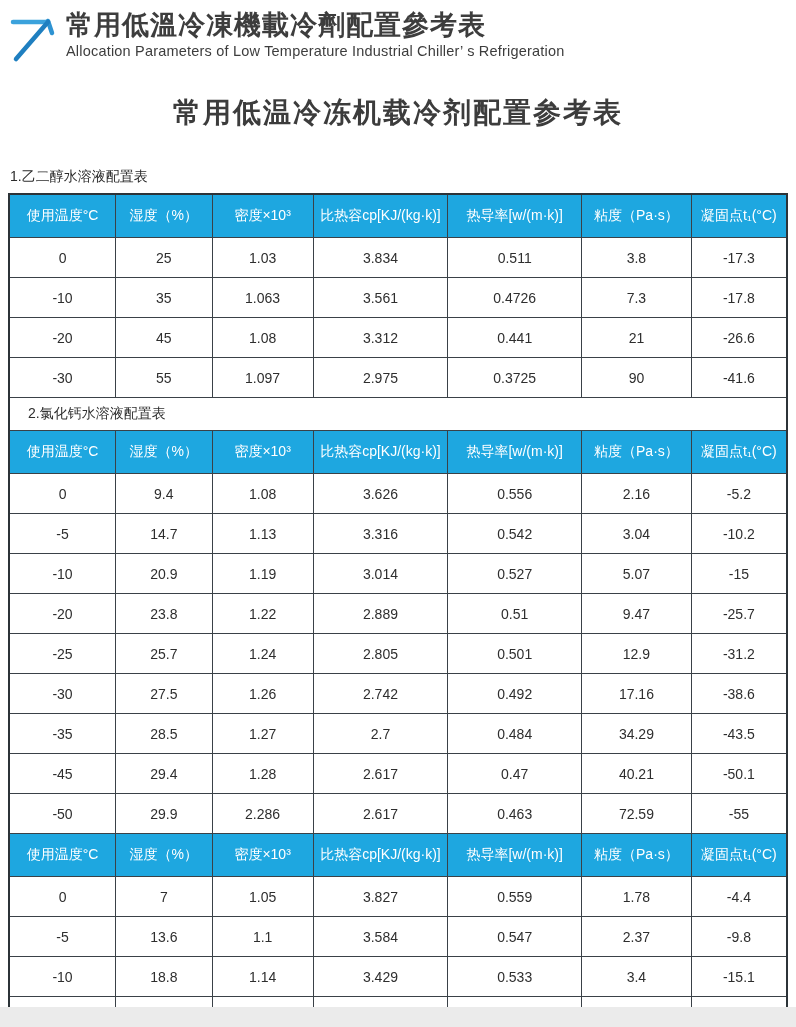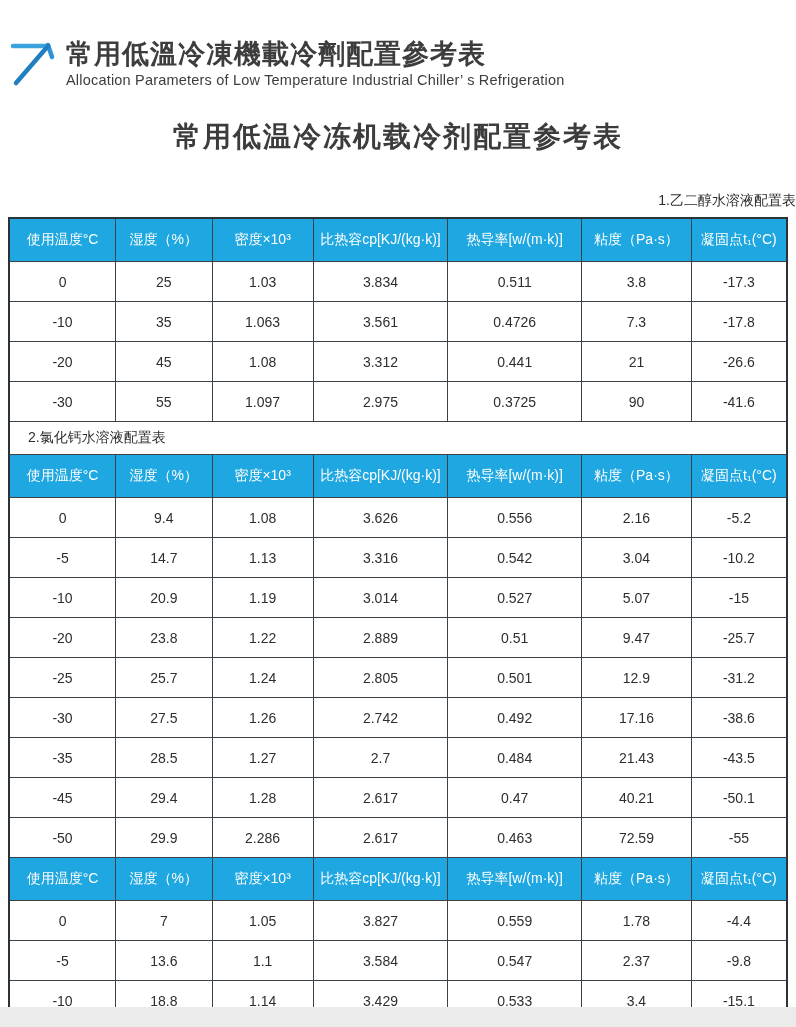--- a/index.html
+++ b/index.html
@@ -6,23 +6,22 @@
   body{
     width:796px;height:1027px;
     background:#ffffff;
     font-family:"Liberation Sans","DejaVu Sans",sans-serif;
     color:#2e2e2e;
     position:relative;
     overflow:hidden;
   }
   
   .page-header{
-    display:flex;align-items:flex-end;
+    display:flex;align-items:center;
     padding:6px 8px 0 8px;
-    margin-top:24px;
   }
   .logo{width:52px;height:56px;flex:0 0 auto;margin-top:2px;}
   .brand-text{margin-left:6px;}
   .brand-title{
     font-size:27px;font-weight:700;color:#3d3d3d;
     letter-spacing:1px;line-height:1.1;
   }
   .brand-subtitle{
     font-size:14.5px;color:#3d3d3d;margin-top:2px;letter-spacing:.2px;
   }
@@ -30,21 +29,21 @@
   .doc-title{
     text-align:center;
     font-size:28px;font-weight:700;color:#3c3c3c;
     letter-spacing:2px;
     margin-top:30px;
   }
   
   .first-section-label{
     margin:36px 0 7px;
     padding-left:10px;
-    font-size:14px;color:#2b2b2b;text-align:right;
+    font-size:14px;color:#2b2b2b;
   }
   
   table{
     width:780px;margin:0 8px;
     border-collapse:collapse;table-layout:fixed;
     border:2px solid #2c3338;
   }
   th,td{
     border:1px solid #3a4147;
     font-size:14px;
@@ -218,21 +217,21 @@
         <td>0.492</td>
         <td>17.16</td>
         <td>-38.6</td>
       </tr>
       <tr>
         <td>-35</td>
         <td>28.5</td>
         <td>1.27</td>
         <td>2.7</td>
         <td>0.484</td>
-        <td>21.43</td>
+        <td>34.29</td>
         <td>-43.5</td>
       </tr>
       <tr>
         <td>-45</td>
         <td>29.4</td>
         <td>1.28</td>
         <td>2.617</td>
         <td>0.47</td>
         <td>40.21</td>
         <td>-50.1</td>

